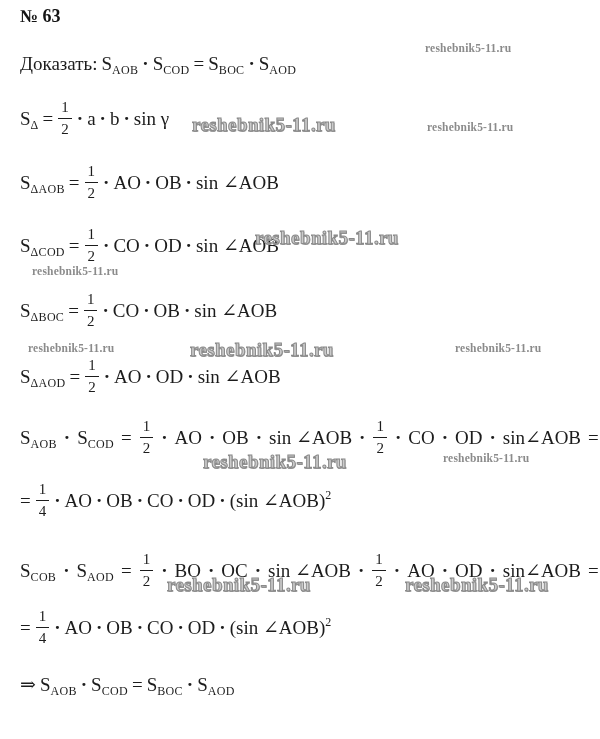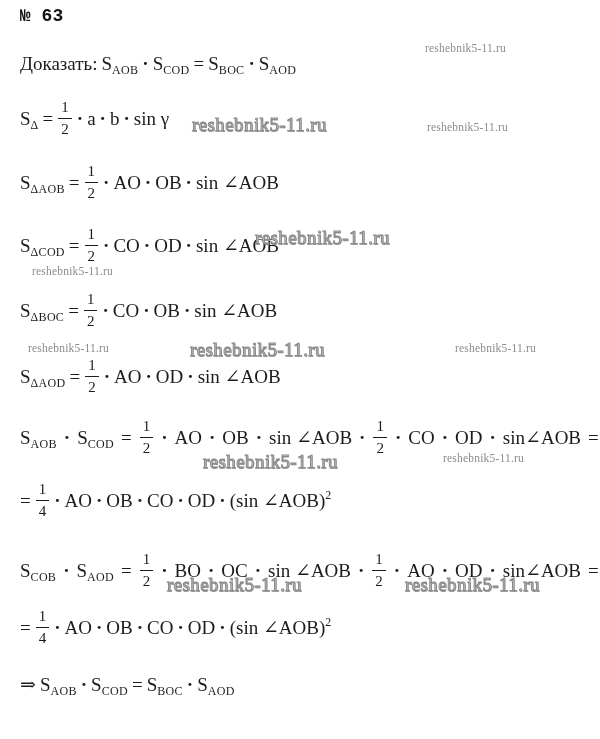--- a/index.html
+++ b/index.html
@@ -16,21 +16,20 @@
     font-family: "Liberation Serif", "DejaVu Serif", serif;
     color: #1c1c1c;
   }
   .heading {
     position: absolute;
     left: 20px;
     top: 6px;
     font-size: 18px;
     font-weight: bold;
     color: #141414;
-    font-family: Liberation Mono, monospace;
   }
   .line {
     position: absolute;
     left: 20px;
     height: 44px;
     display: flex;
     align-items: center;
     gap: 4px;
     font-size: 19px;
     white-space: nowrap;
@@ -66,21 +65,21 @@
     border-bottom: 1.4px solid #1c1c1c;
   }
   .frac .den {
     font-size: 15px;
     padding-top: 3px;
   }
   .wm {
     position: absolute;
     white-space: nowrap;
     font-family: "Liberation Serif", "DejaVu Serif", serif;
-    font-weight: normal;
+    font-weight: bold;
     user-select: none;
   }
   .wm.sm {
     font-size: 11.5px;
     color: #8b8b8b;
     letter-spacing: 0.2px;
   }
   .wm.lg {
     font-size: 19px;
     color: #cbcbcb;

